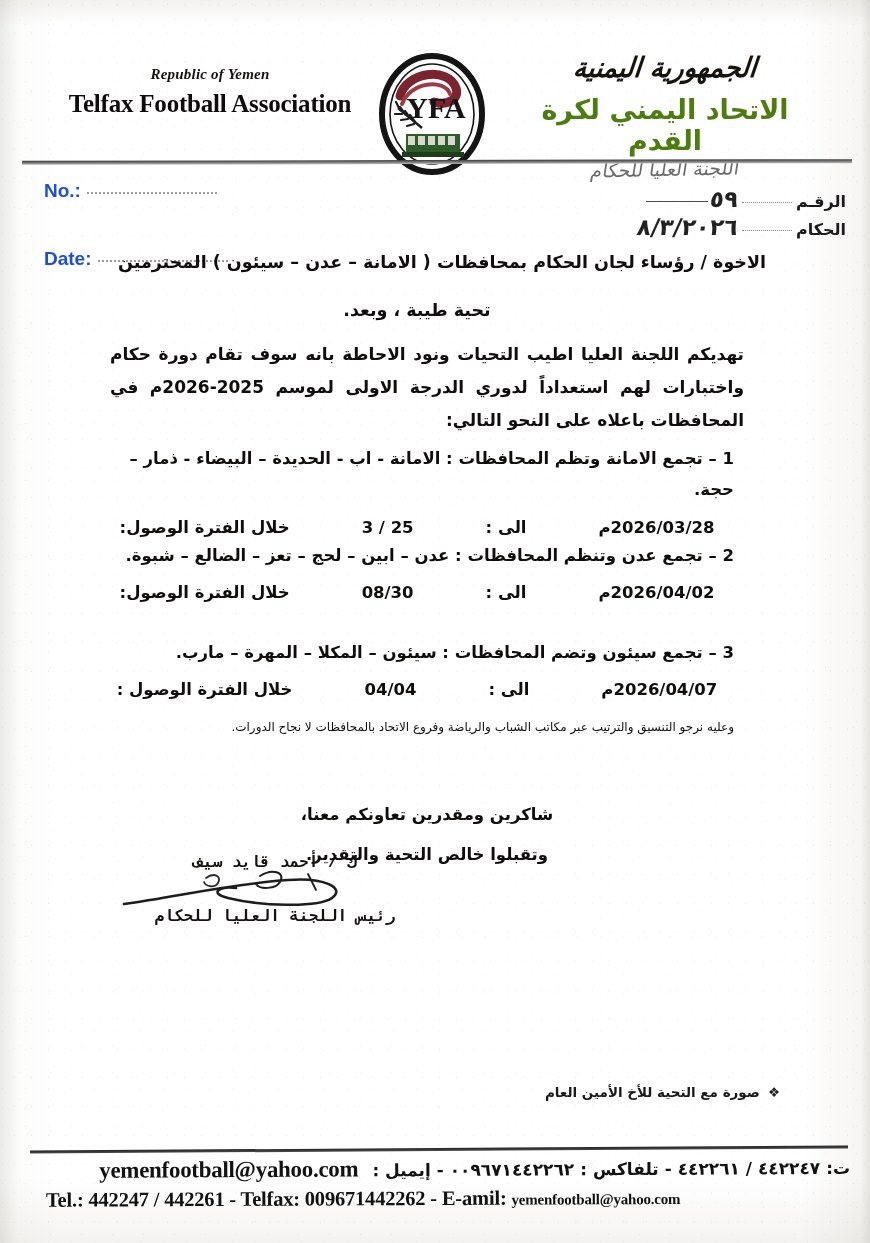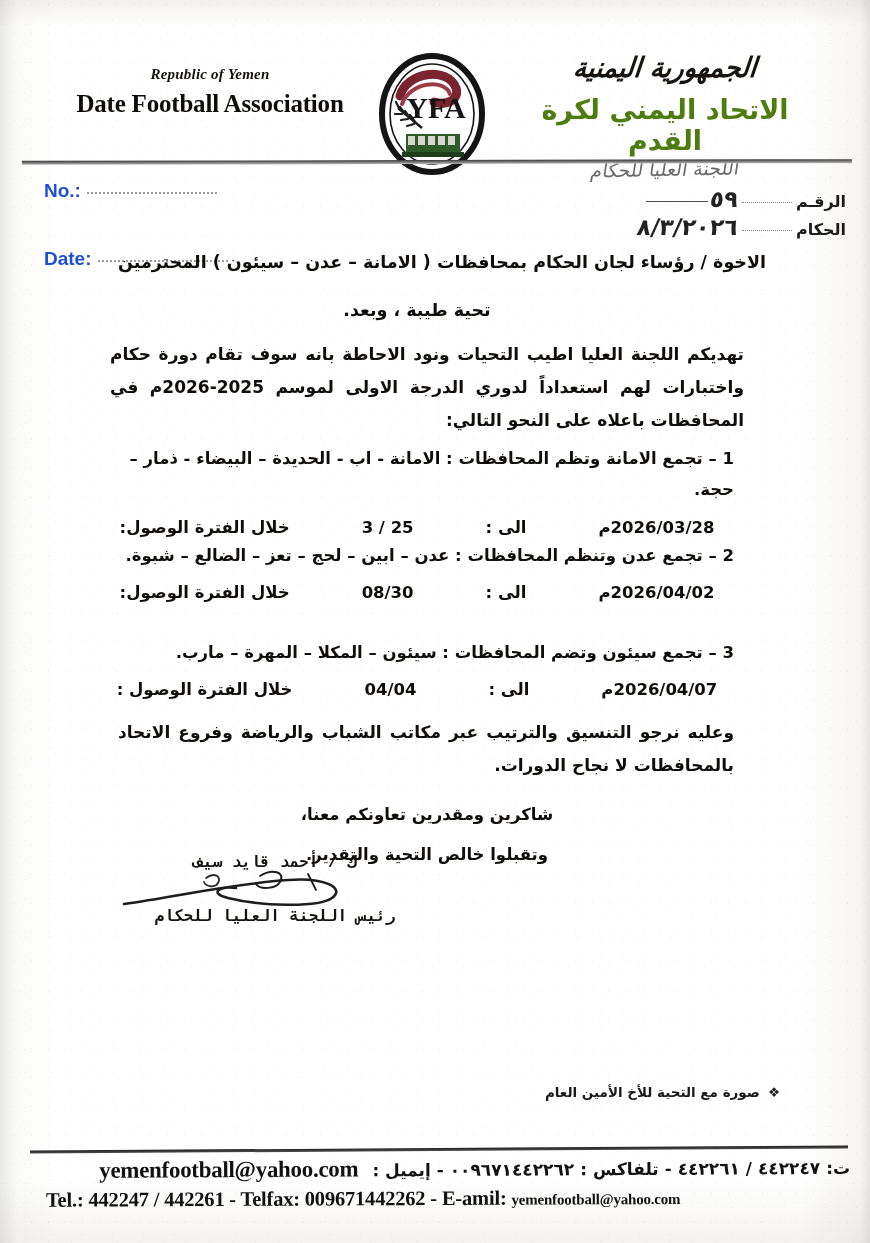--- a/index.html
+++ b/index.html
@@ -228,22 +228,22 @@
   .item-dates {
     display: flex;
     justify-content: center;
     gap: 72px;
     margin-top: 6px;
     padding-right: 40px;
     white-space: nowrap;
   }
 
   .closing {
-    font-size: 17px;
-    font-weight: 700;
+    font-size: 12px;
+    font-weight: 400;
     line-height: 1.95;
   }
   .closing-main {
     padding: 0 100px 0 78px;
     text-align: justify;
     text-align-last: right;
   }
   .center-line {
     text-align: center;
     font-size: 16.5px;
@@ -350,21 +350,21 @@
 <body>
 
 <div class="page">
   <div class="paper-shade"></div>
   <div class="paper-noise"></div>
 
   <div class="letterhead">
 
     <div class="lh-en">
       <div class="line1">Republic of Yemen</div>
-      <div class="line2">Date Football Association</div>
+      <div class="line2">Telfax Football Association</div>
     </div>
 
     <div class="logo">
       <svg viewBox="0 0 120 138" width="120" height="138" aria-hidden="true">
         <ellipse cx="60" cy="66" rx="50" ry="58" fill="#ffffff" stroke="#141414" stroke-width="6"></ellipse>
         <ellipse cx="60" cy="66" rx="42" ry="50" fill="none" stroke="#141414" stroke-width="1.6"></ellipse>
 
         <path d="M28 48 C34 24, 76 18, 84 40 C88 52, 74 58, 62 54" fill="none" stroke="#7a2430" stroke-width="9" stroke-linecap="round"></path>
         <path d="M30 56 C38 34, 72 30, 78 46" fill="none" stroke="#9c3b45" stroke-width="4" stroke-linecap="round"></path>
 

